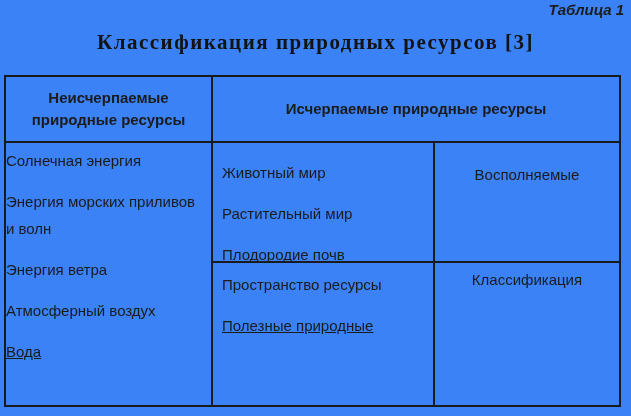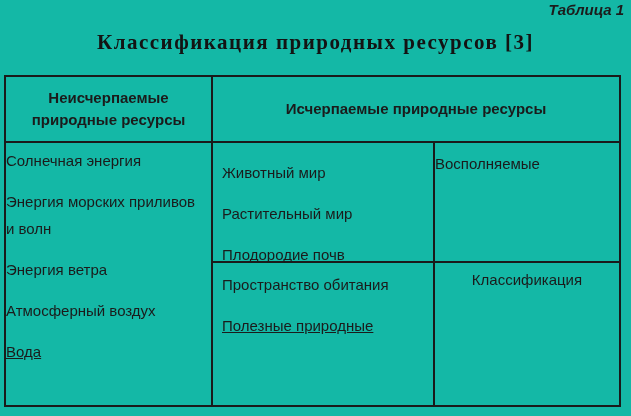--- a/index.html
+++ b/index.html
@@ -4,21 +4,21 @@
 <style>
   html, body {
     margin: 0;
     padding: 0;
     background: #ffffff;
   }
   .page {
     position: relative;
     width: 631px;
     height: 416px;
-    background: #14b8a6;
+    background: #3b82f6;
     font-family: "Liberation Sans", sans-serif;
     color: #161616;
     overflow: hidden;
   }
   .table-label {
     position: absolute;
     top: 1px;
     right: 7px;
     font-size: 15px;
     font-style: italic;
@@ -62,21 +62,21 @@
     justify-content: center;
     text-align: center;
     font-weight: bold;
     line-height: 22px;
     padding: 2px 6px;
   }
   .hdr-left   { grid-column: 1; grid-row: 1; }
   .hdr-right  { grid-column: 2 / 4; grid-row: 1; }
   .left-span  { grid-column: 1; grid-row: 2 / 4; padding: 4px 4px 0 0; }
   .mid-r1     { grid-column: 2; grid-row: 2; padding: 16px 6px 0 9px; }
-  .right-r1   { grid-column: 3; grid-row: 2; padding-top: 12px; }
+  .right-r1   { grid-column: 3; grid-row: 2; padding-top: 23px; text-align: center; }
   .mid-r2     { grid-column: 2; grid-row: 3; padding: 8px 6px 0 9px; }
   .right-r2   { grid-column: 3; grid-row: 3; padding-top: 8px; text-align: center; }
   .item {
     line-height: 27px;
     margin-bottom: 14px;
   }
   .item:last-child { margin-bottom: 0; text-decoration: underline; }
 </style>
 </head>
 <body>
@@ -103,20 +103,20 @@
 
     <div class="cell mid-r1 b-right b-bottom">
       <div class="item">Животный мир</div>
       <div class="item">Растительный мир</div>
       <div class="item">Плодородие почв</div>
     </div>
 
     <div class="cell right-r1 b-bottom">Восполняемые</div>
 
     <div class="cell mid-r2 b-right">
-      <div class="item">Пространство обитания</div>
+      <div class="item">Пространство ресурсы</div>
       <div class="item">Полезные природные</div>
     </div>
 
     <div class="cell right-r2">Классификация</div>
 
   </div>
 </div>
 
 </body></html>

